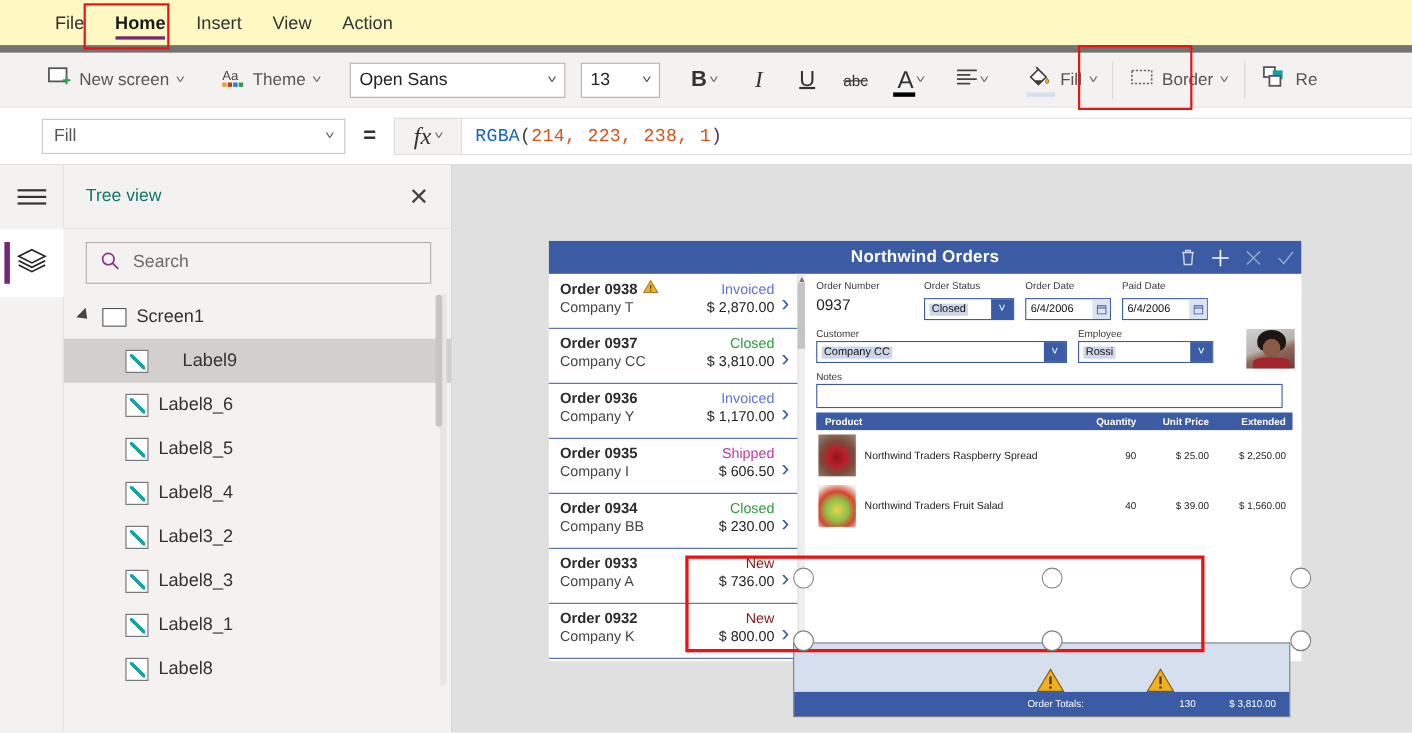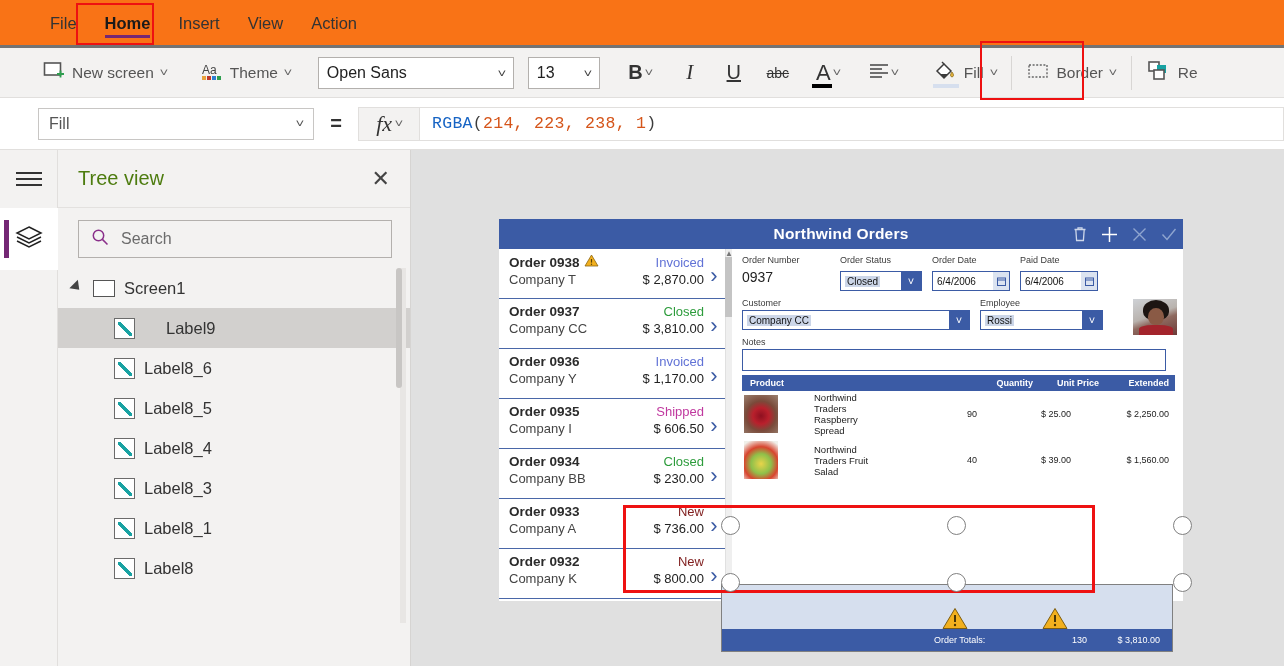--- a/index.html
+++ b/index.html
@@ -9,21 +9,21 @@
     font-family:"Liberation Sans", sans-serif;
     background:#ffffff;
     overflow:hidden;
     position:relative;
     -webkit-font-smoothing:antialiased;
   }
 
   
   #menubar {
     position:absolute; left:0; top:0; width:1284px; height:48px;
-    background:#f97316; border-bottom:3px solid #737373;
+    background:#fef9c3; border-bottom:7px solid #737373;
     display:flex; align-items:center; padding-left:36px;
   }
   .menu-item {
     font-size:16.5px; color:#333333; padding:0 14px;
     height:48px; line-height:48px; cursor:pointer; position:relative;
     white-space:nowrap;
   }
   .menu-item.active { font-weight:bold; color:#1a1a1a; }
   .menu-item.active::after {
     content:""; position:absolute; left:14px; right:14px; bottom:9px;
@@ -122,21 +122,21 @@
 
   
   #treeview {
     position:absolute; left:58px; top:150px; width:353px; height:516px;
     background:#f3f2f1; border-right:1px solid #d6d4d2;
   }
   #tv-head {
     height:58px; display:flex; align-items:center; justify-content:space-between;
     padding:0 20px 0 20px; border-bottom:1px solid #e3e1df;
   }
-  #tv-title { font-size:20px; color:#4d7c0f; }
+  #tv-title { font-size:16px; color:#0f766e; }
   #tv-close { font-size:22px; color:#444; cursor:pointer; line-height:1; }
   #tv-searchrow { padding:12px 18px 10px 20px; }
   #tv-search {
     width:100%; height:38px; border:1px solid #b3b0ad; background:#f3f2f1;
     display:flex; align-items:center; gap:10px; padding:0 12px;
   }
   #tv-search input {
     border:0; outline:0; background:transparent; font-size:16px;
     font-family:"Liberation Sans", sans-serif; color:#444; width:100%;
   }
@@ -258,21 +258,21 @@
 
   
   #prod-head {
     height:16px; background:#3b5ba5; color:#fff; display:flex; align-items:center;
     font-size:9px; font-weight:bold; padding:0 6px 0 8px; margin-top:4px;
   }
   .ph-prod { flex:1; }
   .ph-qty { width:62px; text-align:right; }
   .ph-up { width:66px; text-align:right; }
   .ph-ext { width:70px; text-align:right; }
-  .prod-row { height:46px; display:flex; align-items:center; padding:0 6px 0 2px; font-size:9px; color:#222;gap:28px; }
+  .prod-row { height:46px; display:flex; align-items:center; padding:0 6px 0 2px; font-size:9px; color:#222; }
   .prod-img { width:34px; height:38px; flex:0 0 auto; }
   .prod-name { flex:1; padding-left:8px; font-size:9.5px; }
   .prod-qty { width:62px; text-align:right; }
   .prod-up { width:66px; text-align:right; }
   .prod-ext { width:70px; text-align:right; }
   .img-rasp { background:radial-gradient(circle at 50% 55%, #8e1020 0%, #b9202c 30%, #7a4a3a 55%, #9b8271 100%); }
   .img-salad { background:radial-gradient(circle at 50% 60%, #e8d44a 0%, #8fc04a 35%, #d8452f 60%, #f0f0ea 90%); }
 
   
   #totals-comp {
@@ -492,20 +492,24 @@
       <span class="label-icon"></span>
       <span>Label8_6</span>
     </div>
     <div class="tv-row child">
       <span class="label-icon"></span>
       <span>Label8_5</span>
     </div>
     <div class="tv-row child">
       <span class="label-icon"></span>
       <span>Label8_4</span>
+    </div>
+    <div class="tv-row child">
+      <span class="label-icon"></span>
+      <span>Label3_2</span>
     </div>
     <div class="tv-row child">
       <span class="label-icon"></span>
       <span>Label8_3</span>
     </div>
     <div class="tv-row child">
       <span class="label-icon"></span>
       <span>Label8_1</span>
     </div>
     <div class="tv-row child">

